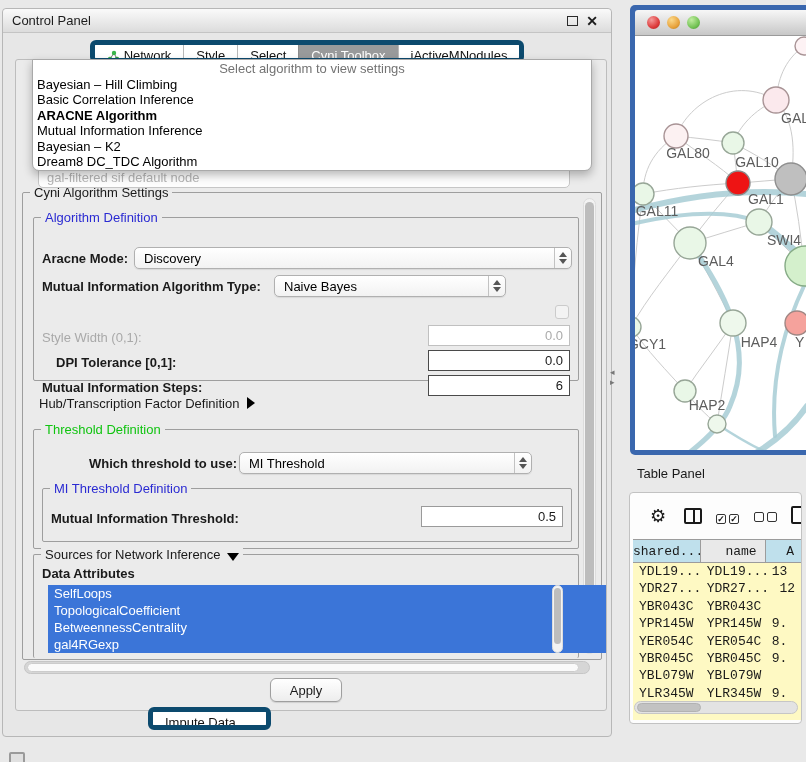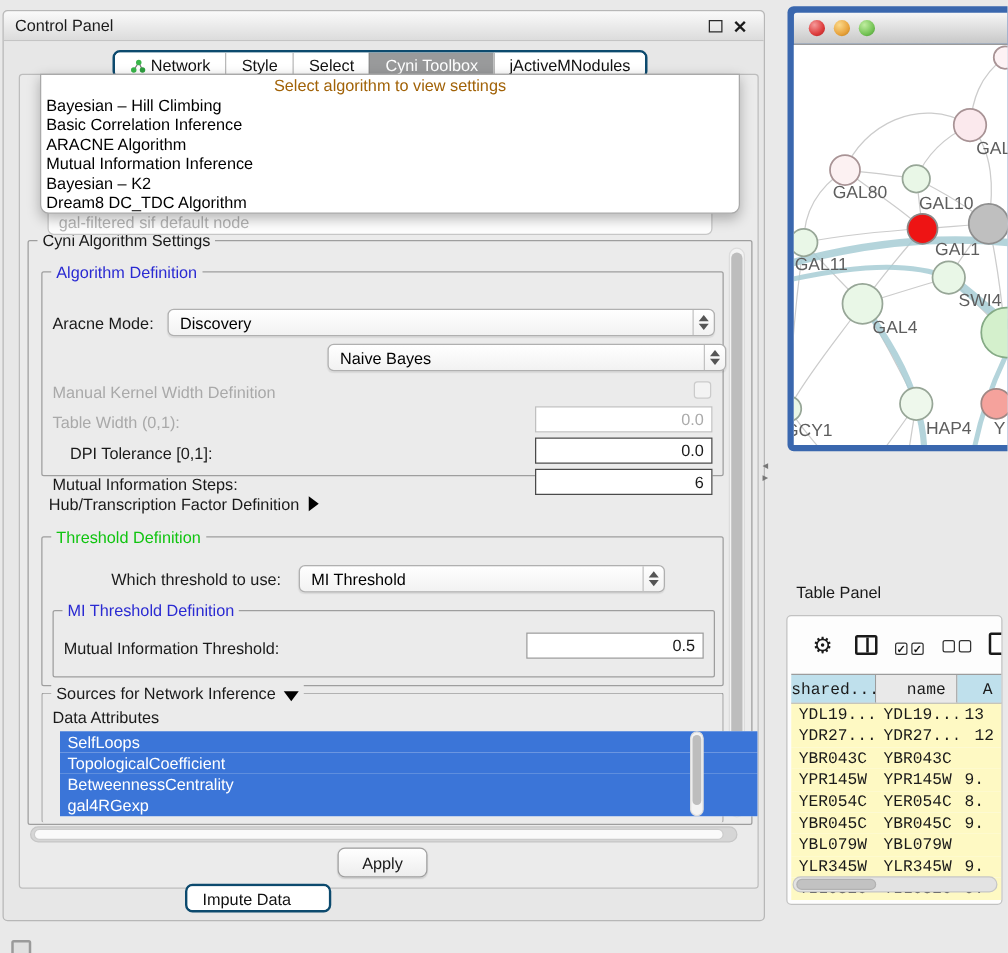--- a/index.html
+++ b/index.html
@@ -1,48 +1,48 @@
 <!DOCTYPE html>
 <html><head>
 <meta charset="utf-8">
 <style>
   * { margin:0; padding:0; box-sizing:border-box; }
   html,body { width:806px; height:762px; overflow:hidden; background:#e9e9e9;
     font-family:"Liberation Sans", sans-serif; font-size:13px; color:#1a1a1a; }
   .abs { position:absolute; }
-  .bold { font-weight:normal; }
+  .bold { font-weight:bold; }
   .nowrap { white-space:nowrap; }
 
   
   #control-panel { left:2px; top:8px; width:610px; height:729px;
     background:#e7e7e7; border:1px solid #b7b7b7; border-radius:4px; }
   #cp-titlebar { left:0; top:0; right:0; height:24px;
     background:linear-gradient(#fafafa,#dcdcdc); border-bottom:1px solid #c4c4c4;
     border-radius:4px 4px 0 0; }
   #cp-title { left:9px; top:4px; font-size:13px; color:#1c1c1c; }
   .float-ico { width:11px; height:10px; border:1.5px solid #2a2a2a; display:inline-block; }
   #cp-close { font-weight:bold; font-size:14px; color:#1a1a1a; }
 
   
-  .seg-tabs { display:flex; height:23px; background:#fff; border:2px solid #0c4a6e;
+  .seg-tabs { display:flex; height:23px; background:#fff; border:5px solid #0c4a6e;
     border-radius:6px; overflow:hidden; }
   .seg { padding:3px 12px 0 12px; font-size:13px; color:#111; border-left:1px solid #b9b9b9;
     white-space:nowrap; background:#fff; }
   .seg:first-child { border-left:none; }
   .seg.sel { background:#999a9b; color:#fff; border-left-color:#8c8c8c; }
 
   
   #tab-content { left:12px; top:50px; width:592px; height:652px;
     background:#ebebeb; border:1px solid #bdbdbd; border-radius:3px; }
 
   
   #algo-popup { left:16px; top:-1px; width:560px; height:112px; background:#fff;
     border:1px solid #a9a9a9; border-radius:0 0 7px 7px;
     box-shadow:0 4px 10px rgba(0,0,0,.28); z-index:50; padding-top:1px; }
-  #algo-prompt { text-align:center; color:#a16207; font-size:13px; height:16px; }
+  #algo-prompt { text-align:center; color:#737373; font-size:13px; height:16px; }
   .algo-item { font-size:13px; line-height:15.4px; padding-left:4px; color:#000; }
 
   
   #bg-combo { left:22px; top:106px; width:532px; height:22px; background:#fdfdfd;
     border:1px solid #c6c6c6; border-radius:5px; color:#b4b4b4; padding:3px 0 0 8px; z-index:10; }
   #focus-frag { left:556px; top:45px; width:18px; height:22px; background:#fff;
     border:3px solid #7aa8e0; border-radius:6px; z-index:5; }
 
   
   .groupbox { border:1px solid #9e9e9e; border-radius:2px; }
@@ -90,21 +90,21 @@
     padding-top:4px; box-shadow:0 1px 1px rgba(0,0,0,.12); }
 
   .tri-right { display:inline-block; width:0; height:0; border-top:6px solid transparent;
     border-bottom:6px solid transparent; border-left:8px solid #000; margin-left:8px;
     vertical-align:-1px; }
   .tri-down { display:inline-block; width:0; height:0; border-left:6px solid transparent;
     border-right:6px solid transparent; border-top:8px solid #000; margin-left:6px;
     vertical-align:-2px; }
 
   
-  #net-window { left:630px; top:5px; width:176px; height:356px; background:#3a67ae;
+  #net-window { left:630px; top:5px; width:176px; height:450px; background:#3a67ae;
     border-radius:5px 0 0 5px; }
   #net-titlebar { left:5px; top:5px; right:0; height:26px;
     background:linear-gradient(#f7f7f7,#c7c7c7); border-bottom:1px solid #9a9a9a;
     border-radius:3px 0 0 0; }
   .tl { width:13px; height:13px; border-radius:50%; top:6px; }
   #tl-red { left:12px; background:radial-gradient(circle at 35% 30%, #f59a9a, #dd3b3b 60%, #a71f1f); }
   #tl-yellow { left:32px; background:radial-gradient(circle at 35% 30%, #fbd98a, #e8a33d 60%, #b57711); }
   #tl-green { left:52px; background:radial-gradient(circle at 35% 30%, #c0eda0, #74c355 60%, #3f8f28); }
   #net-canvas { left:5px; top:31px; right:0; bottom:5px; background:#fff; overflow:hidden; }
 
@@ -192,32 +192,32 @@
 
         <span class="abs bold nowrap" style="left:8px; top:33px;">Aracne Mode:</span>
         <div class="abs combo" style="left:100px; top:29px; width:438px;">
           <span class="cval">Discovery</span>
           <span class="stepper">
               <i class="arr-up"></i>
               <i class="arr-dn"></i>
             </span>
         </div>
 
-        <div class="abs combo" style="left:228px; top:57px; width:319px;">
+        <span class="abs bold nowrap" style="left:8px; top:61px;">Mutual Information Algorithm Type:</span>
+        <div class="abs combo" style="left:240px; top:57px; width:232px;">
           <span class="cval">Naive Bayes</span>
           <span class="stepper">
               <i class="arr-up"></i>
               <i class="arr-dn"></i>
             </span>
         </div>
 
-        <span class="abs bold lab-dis nowrap" style="left:8px; top:88px;">Manual Kernel Width Definition</span>
         <div class="abs chk-dis" style="left:521px; top:87px;"></div>
 
-        <span class="abs lab-dis nowrap" style="left:8px; top:112px;">Table Width (0,1):</span>
+        <span class="abs lab-dis nowrap" style="left:8px; top:112px;">Style Width (0,1):</span>
         <div class="abs tfield dis" style="left:394px; top:107px; width:142px;">0.0</div>
 
         <span class="abs bold nowrap" style="left:8px; top:137px;padding-left:14px;">DPI Tolerance [0,1]:</span>
         <div class="abs tfield" style="left:394px; top:132px; width:142px;">0.0</div>
 
         <span class="abs bold nowrap" style="left:8px; top:162px;">Mutual Information Steps:</span>
         <div class="abs tfield" style="left:394px; top:157px; width:142px;">6</div>
       </div>
 
       <div class="abs nowrap" style="left:16px; top:203px;">

